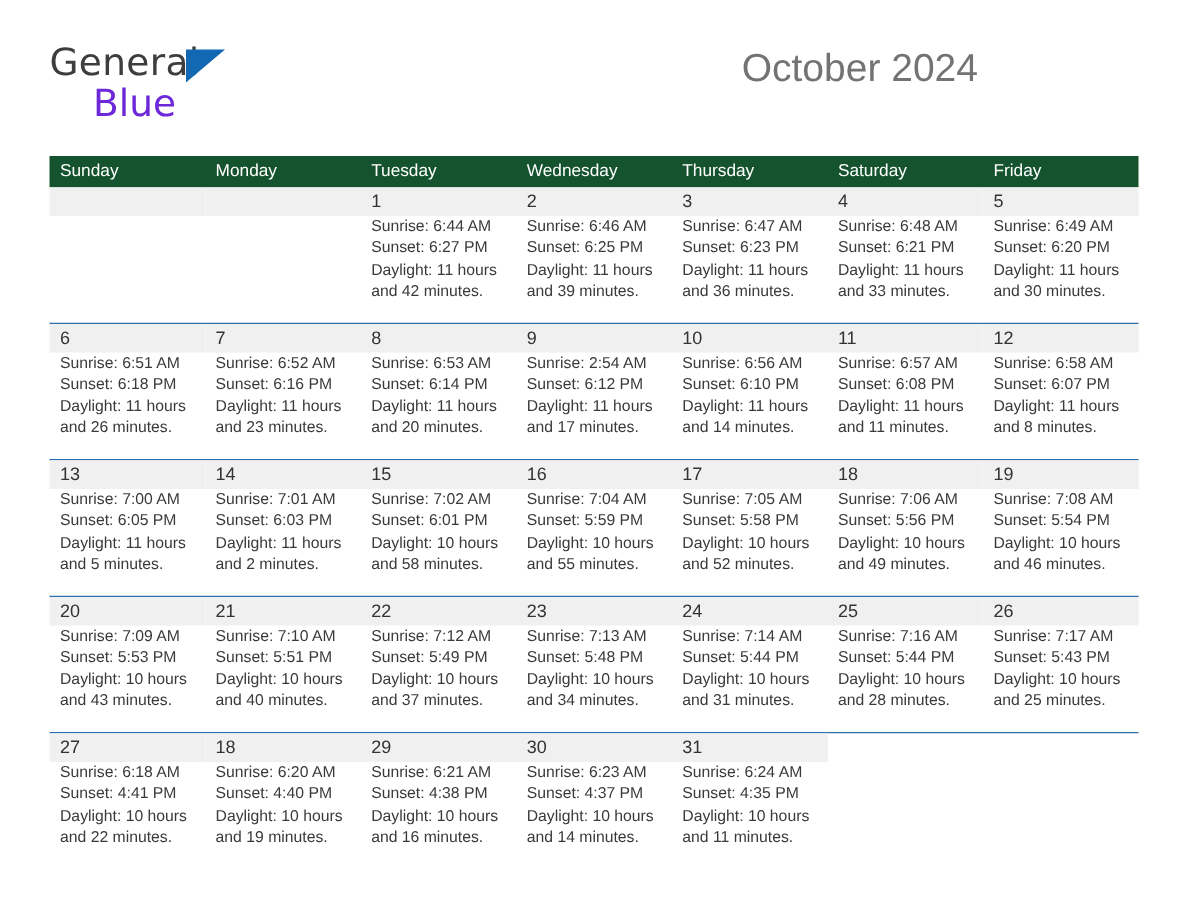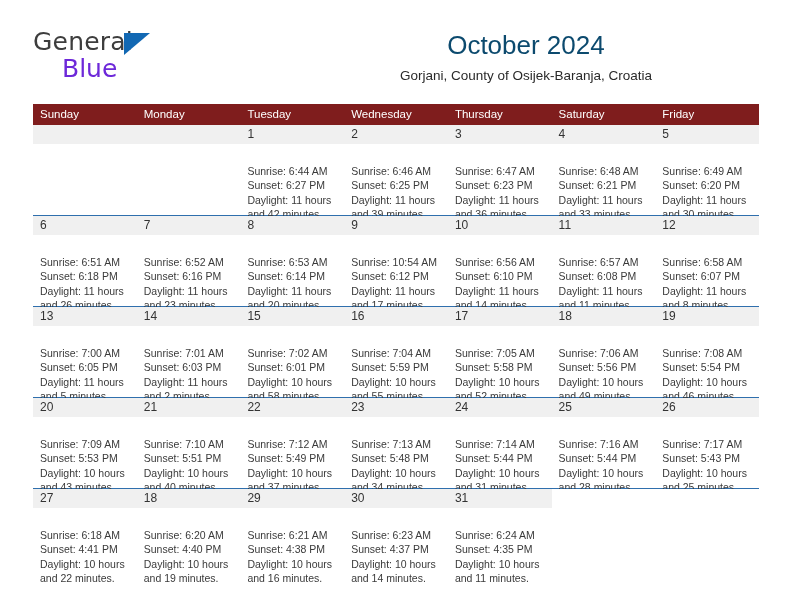--- a/index.html
+++ b/index.html
@@ -70,46 +70,45 @@
   }
 
   .title-block {
     position: absolute;
     right: 0;
     top: 0;
     text-align: right;
   }
   .cal-title {
     font-size: 26px;
-    color: #0c4a6e;
+    color: #737373;
     font-weight: 400;
     line-height: 34px;
     white-space: nowrap;
-    text-align: center;
   }
   .cal-subtitle {
     margin-top: 5px;
     font-size: 13.5px;
     color: #2a2a2a;
     font-weight: 400;
     line-height: 18px;
     white-space: nowrap;
   }
 
   
   .calendar {
     position: absolute;
     left: 33px;
     top: 104px;
     width: 726px;
   }
 
   .weekdays {
     display: flex;
-    background: #7f1d1d;
+    background: #14532d;
     height: 21px;
   }
   .weekday {
     flex: 1 1 0;
     color: #ffffff;
     font-size: 11.5px;
     line-height: 21px;
     padding-left: 7px;
     box-sizing: border-box;
     white-space: nowrap;
@@ -137,21 +136,21 @@
     font-size: 12px;
     color: #333333;
     line-height: 19px;
     padding-left: 7px;
     box-sizing: border-box;
   }
   .day.blank .daynum { background: #f0f0f0; }
   .day.empty .daynum { background: transparent; }
 
   .info {
-    padding: 20px 6px 0 7px;
+    padding: 0 6px 0 7px;
     font-size: 10.5px;
     line-height: 14.3px;
     color: #3a3a3a;
   }
   .info div { white-space: nowrap; }
 </style>
 </head>
 <body>
 
 <div class="page">
@@ -159,21 +158,20 @@
   <div class="masthead">
 
     <div class="logo">
       <span class="logo-general">General</span>
       <span class="logo-tri"></span>
       <span class="logo-blue">Blue</span>
     </div>
 
     <div class="title-block">
       <div class="cal-title">October 2024</div>
-      <div class="cal-subtitle">Gorjani, County of Osijek-Baranja, Croatia</div>
     </div>
 
   </div>
 
   <div class="calendar">
     <div class="weekdays">
         <div class="weekday">Sunday</div>
         <div class="weekday">Monday</div>
         <div class="weekday">Tuesday</div>
         <div class="weekday">Wednesday</div>
@@ -259,21 +257,21 @@
             <div class="info">
               <div>Sunrise: 6:53 AM</div>
               <div>Sunset: 6:14 PM</div>
               <div>Daylight: 11 hours</div>
               <div>and 20 minutes.</div>
             </div>
           </div>
           <div class="day">
             <div class="daynum">9</div>
             <div class="info">
-              <div>Sunrise: 10:54 AM</div>
+              <div>Sunrise: 2:54 AM</div>
               <div>Sunset: 6:12 PM</div>
               <div>Daylight: 11 hours</div>
               <div>and 17 minutes.</div>
             </div>
           </div>
           <div class="day">
             <div class="daynum">10</div>
             <div class="info">
               <div>Sunrise: 6:56 AM</div>
               <div>Sunset: 6:10 PM</div>

